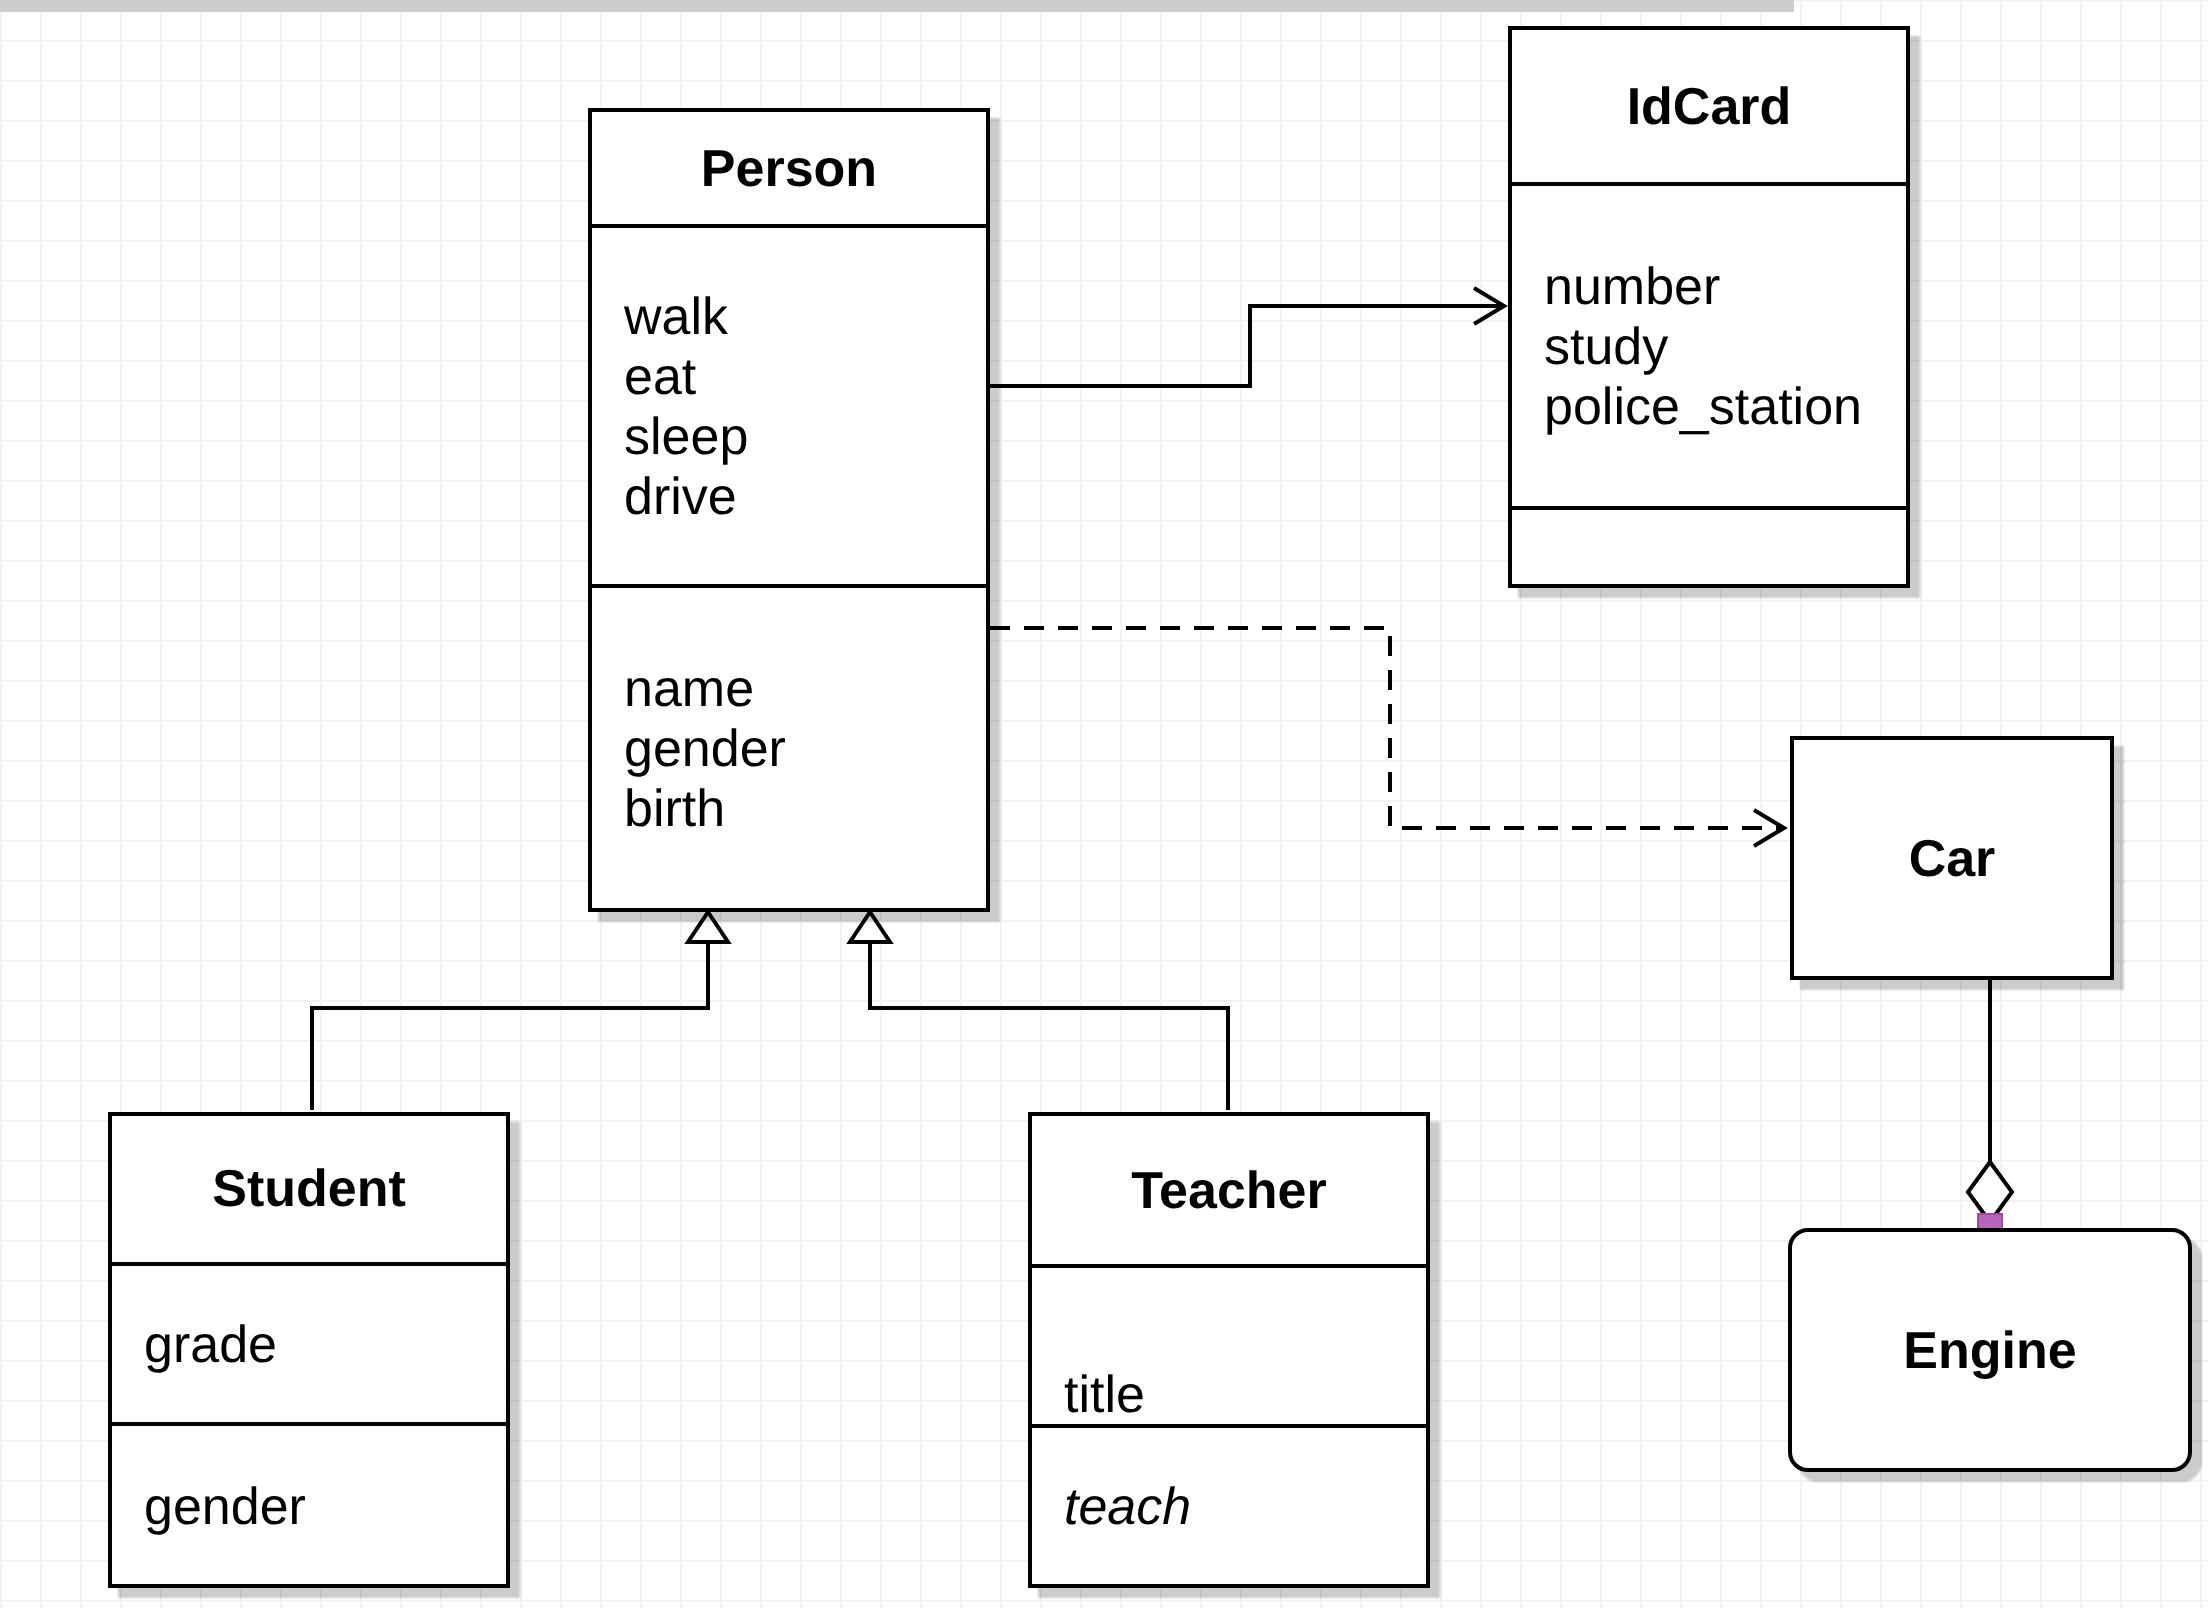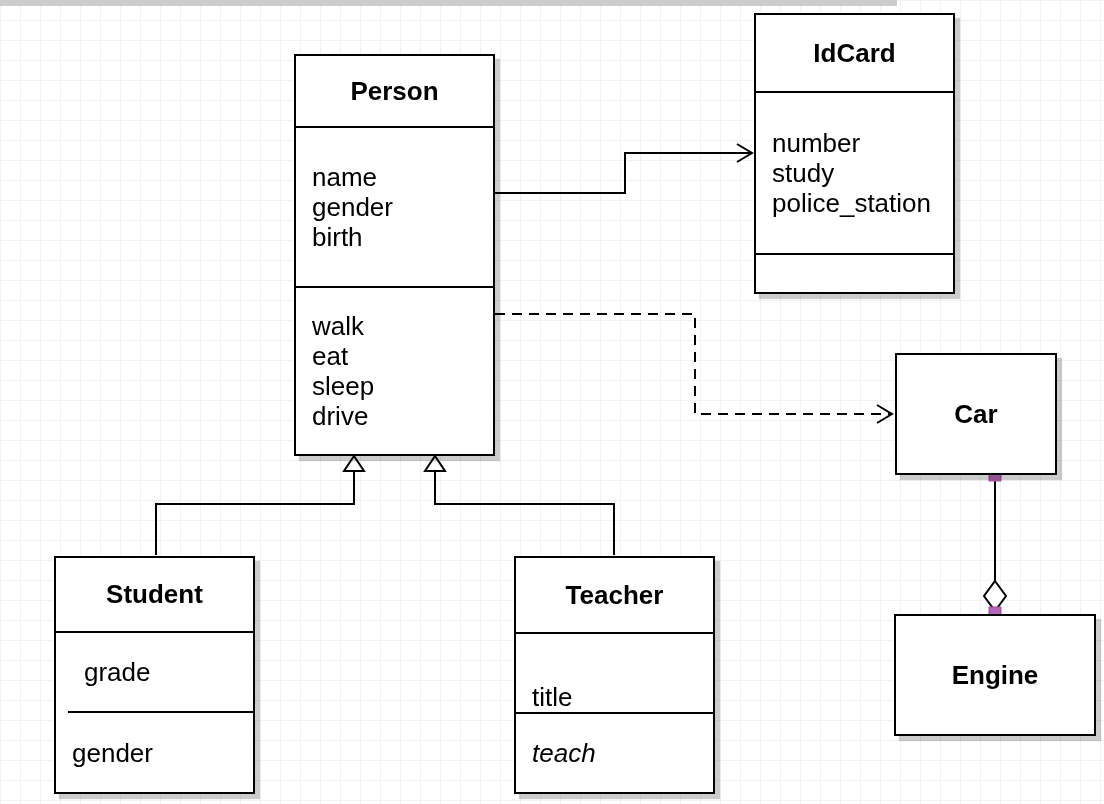--- a/index.html
+++ b/index.html
@@ -80,65 +80,65 @@
 
     <g>
       <line x1="995" y1="476" x2="995" y2="582" stroke="#000" stroke-width="2"></line>
       <polygon points="995,581 1006,596 995,611 984,596" fill="#ffffff" stroke="#000" stroke-width="2"></polygon>
       <rect x="989" y="469" width="12" height="12" fill="#b864b8" stroke="#9a4e9a" stroke-width="1"></rect>
       <rect x="989" y="607" width="12" height="12" fill="#b864b8" stroke="#9a4e9a" stroke-width="1"></rect>
     </g>
   </svg>
 
   <div class="uml-class" style="left:294px; top:54px; width:201px; height:402px;">
-    <div class="sec title-sec" style="height:72px;">
+    <div class="sec title-sec" style="height:58px;">
       <span>Person</span>
-    </div>
-    <div class="sec" style="height:160px;">
-      <div class="member">name</div>
-      <div class="member">gender</div>
-      <div class="member">birth</div>
     </div>
     <div class="sec" style="flex:1;">
       <div class="member">walk</div>
       <div class="member">eat</div>
       <div class="member">sleep</div>
       <div class="member">drive</div>
+    </div>
+    <div class="sec" style="height:160px;">
+      <div class="member">name</div>
+      <div class="member">gender</div>
+      <div class="member">birth</div>
     </div>
   </div>
 
   <div class="uml-class" style="left:754px; top:13px; width:201px; height:281px;">
     <div class="sec title-sec" style="height:78px;">
       <span>IdCard</span>
     </div>
     <div class="sec" style="height:162px;">
       <div class="member">number</div>
       <div class="member">study</div>
       <div class="member">police_station</div>
     </div>
     <div class="sec" style="flex:1;"></div>
   </div>
 
-  <div class="uml-class" style="left:895px; top:353px; width:162px; height:122px;">
+  <div class="uml-class" style="left:895px; top:368px; width:162px; height:122px;">
     <div class="sec title-sec" style="flex:1;">
       <span>Car</span>
     </div>
   </div>
 
-  <div class="uml-class" style="left:894px; top:614px; width:202px; height:122px;">
+  <div class="uml-class" style="left:894px; top:614px; width:202px; height:122px;border-radius:10px;">
     <div class="sec title-sec" style="flex:1;">
       <span>Engine</span>
     </div>
   </div>
 
   <div class="uml-class" style="left:54px; top:556px; width:201px; height:238px;">
     <div class="sec title-sec" style="height:75px;">
       <span>Student</span>
     </div>
-    <div class="sec" style="height:80px;margin-left:12px;">
+    <div class="sec" style="height:80px;">
       <div class="member">grade</div>
     </div>
     <div class="sec" style="flex:1;">
       <div class="member">gender</div>
     </div>
   </div>
 
   <div class="uml-class" style="left:514px; top:556px; width:201px; height:238px;">
     <div class="sec title-sec" style="height:76px;">
       <span>Teacher</span>

